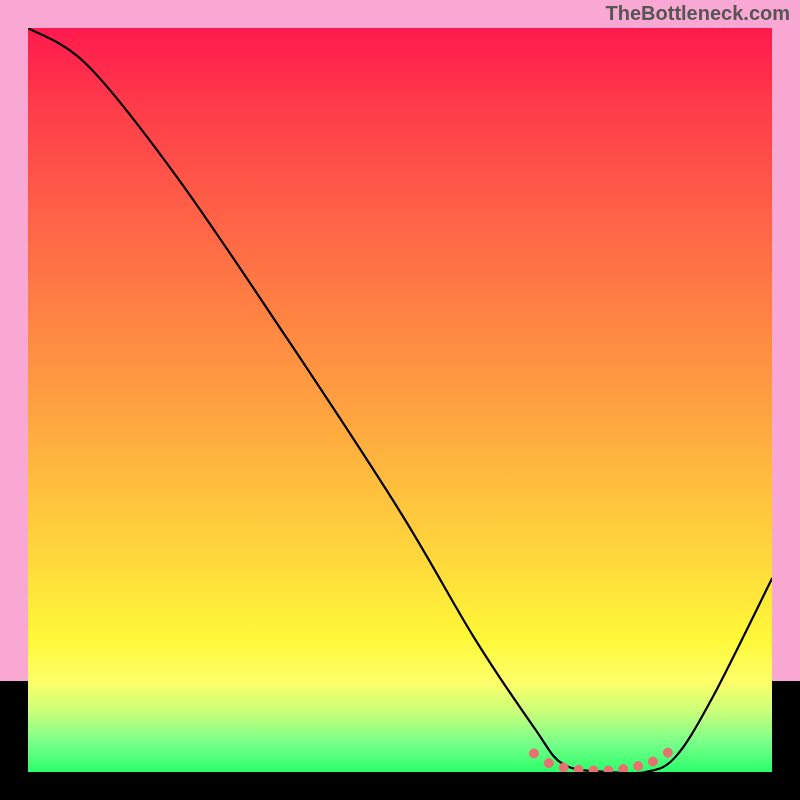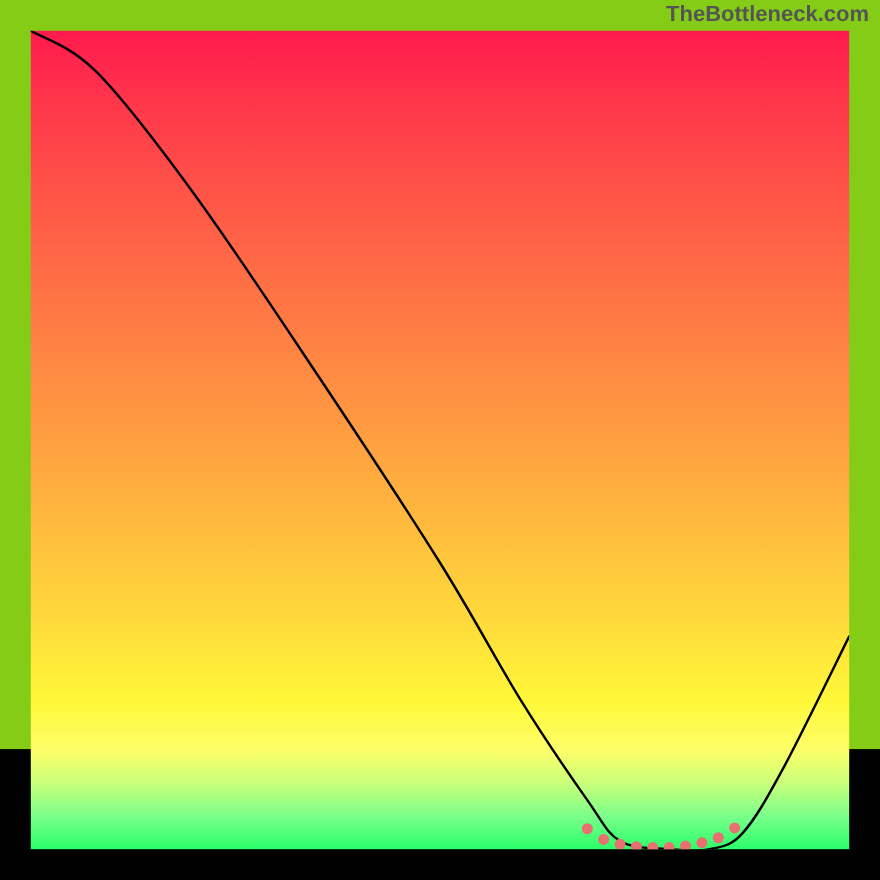--- a/index.html
+++ b/index.html
@@ -1,21 +1,21 @@
 <!DOCTYPE html>
 <html><head>
 <meta charset="utf-8">
 <style>
   * { margin: 0; padding: 0; box-sizing: border-box; }
   html, body { width: 800px; height: 800px; background: #000; overflow: hidden; }
   .frame {
     position: relative;
     width: 800px;
     height: 681px;
-    background: #84cc16;
+    background: #f9a8d4;
   }
   .watermark {
     position: absolute;
     top: 2px;
     right: 10px;
     color: #555;
     font-family: Arial, Helvetica, sans-serif;
     font-size: 20px;
     font-weight: bold;
     z-index: 10;

